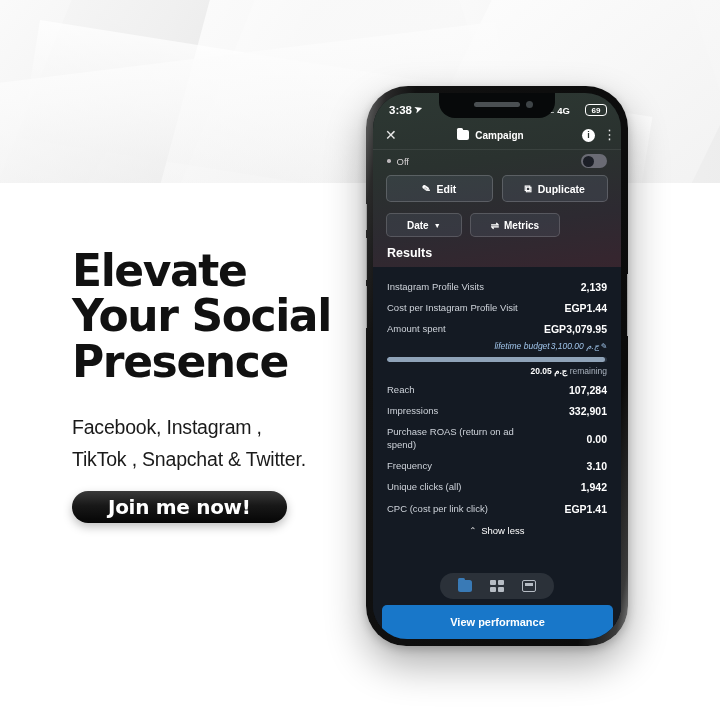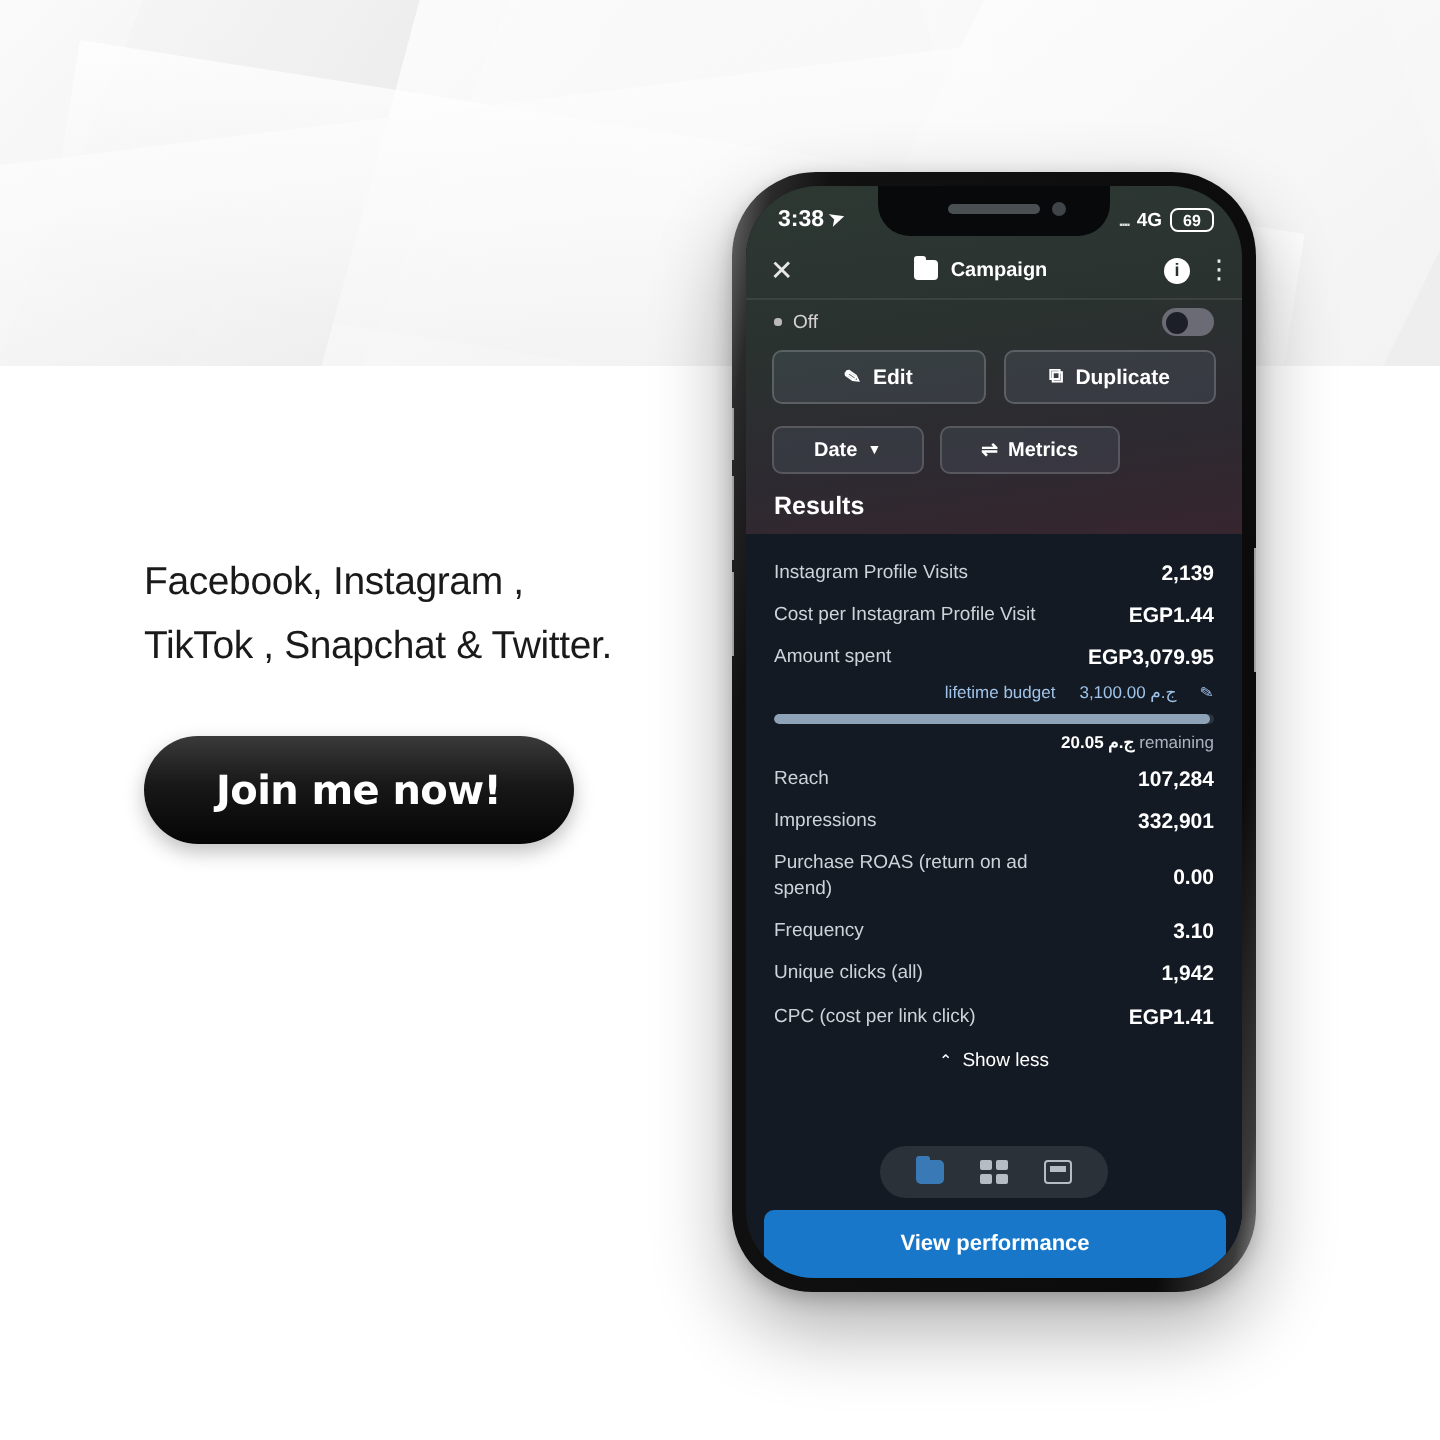--- a/index.html
+++ b/index.html
@@ -65,23 +65,23 @@
   .subtitle {
     margin-top: 28px;
     font-size: 19.5px;
     line-height: 1.62;
     color: #1a1a1a;
     letter-spacing: -0.2px;
     white-space: pre-line;
     font-family: "Liberation Sans", sans-serif;
   }
   .cta {
-    margin-top: 29px;
+    margin-top: 16px;
     display: inline-block;
-    padding: 15px 36px;
+    padding: 4px 36px;
     border: none;
     border-radius: 30px;
     background: linear-gradient(180deg, #3a3a3a 0%, #181818 45%, #050505 100%);
     color: #ffffff;
     font-size: 20px;
     font-weight: 700;
     letter-spacing: -0.3px;
     font-family: "DejaVu Sans", sans-serif;
     box-shadow: 0 4px 10px rgba(0,0,0,.25);
     cursor: pointer;
@@ -165,21 +165,21 @@
     color: #ffffff; font-size: 11.5px; font-weight: 700;
     z-index: 5;
   }
   .sb-left { display: flex; gap: 3px; }
   .sb-right { display: flex; align-items: center; gap: 4px; font-size: 9.5px; }
   .loc-arrow { font-size: 9px; display: inline-block; transform: rotate(-18deg); }
   .batt {
     display: inline-flex; align-items: center; justify-content: center;
     min-width: 22px; height: 12px; padding: 0 3px;
     border: 1.4px solid #ffffff; border-radius: 4px;
-    font-size: 8px; font-weight: 700; color: #ffffff;
+    font-size: 8px; font-weight: 700; color: #ffffff; margin-left: 11px;
   }
   .sig-dots { letter-spacing: -1px; opacity: .85; font-size: 8px; }
 
   .app {
     position: absolute; left: 0; top: 30px; right: 0; bottom: 0;
     display: flex; flex-direction: column;
     z-index: 4;
   }
 
   .appbar {
@@ -279,22 +279,22 @@
     overflow: hidden;
   }
   .m-row {
     display: flex; align-items: center; justify-content: space-between;
     gap: 2px; padding: 4.5px 0;
   }
   .m-label { color: #ced3da; font-size: 9.5px; line-height: 1.3; max-width: 150px; }
   .m-value { color: #ffffff; font-size: 10.5px; font-weight: 700; white-space: nowrap; }
 
   .budget-line {
-    display: flex; align-items: center; justify-content: flex-end; gap: 12px;
-    color: #9fc3e8; font-size: 8.5px; padding-top: 1px;
+    display: flex; align-items: center; justify-content: flex-end; gap: 1px;
+    color: #9fc3e8; font-size: 8.5px; padding-top: 1px; font-style: italic;
   }
   .ic-edit-small { font-size: 8px; display:inline-block; transform: rotate(-10deg); }
   .progress {
     height: 5px; border-radius: 3px; background: #2a3340;
     margin: 6px 0 4px 0; overflow: hidden;
   }
   .progress-fill { height: 100%; background: #8fa3b8; border-radius: 3px; }
   .remaining {
     text-align: right; color: #aab3bf; font-size: 8.5px; padding-bottom: 3px;
   }
@@ -346,20 +346,23 @@
     <div class="facet f2"></div>
     <div class="facet f3"></div>
     <div class="facet f4"></div>
     <div class="facet f5"></div>
     <div class="facet f6"></div>
     <div class="facet f7"></div>
   </div>
 </div>
 
 <div class="content">
+  <h1 class="headline">Elevate
+Your Social
+Presence</h1>
   <p class="subtitle">Facebook, Instagram ,
  TikTok , Snapchat &amp; Twitter.</p>
   <button class="cta">Join me now!</button>
 </div>
 
 <div class="phone-wrap">
   <div class="phone-body">
 
     <div class="btn-vol v1"></div>
     <div class="btn-vol v2"></div>

